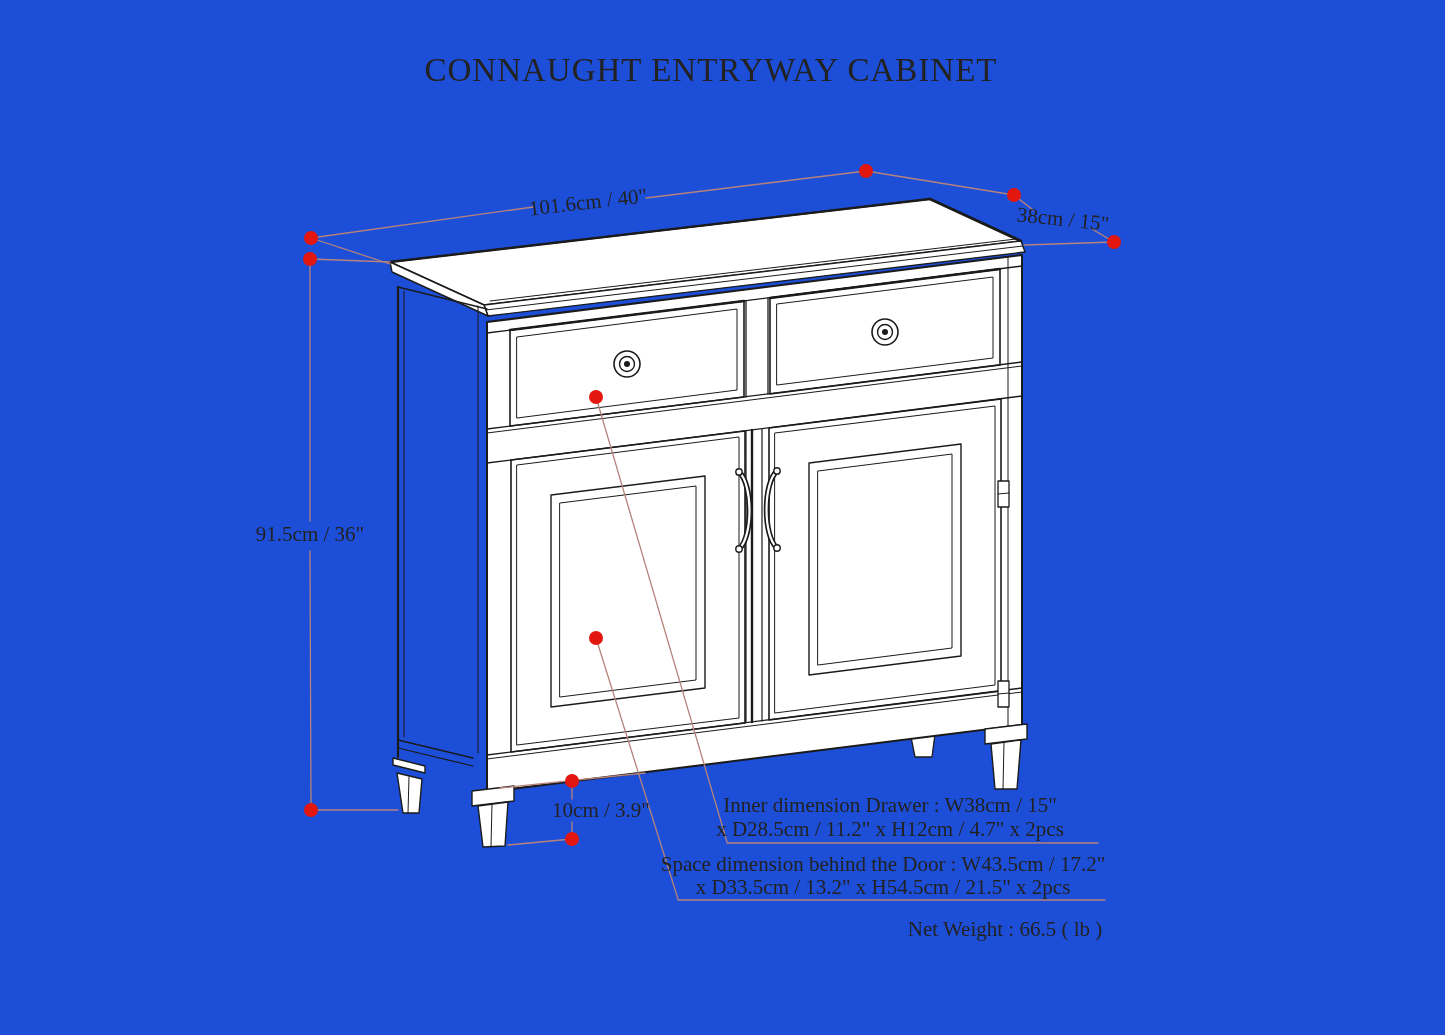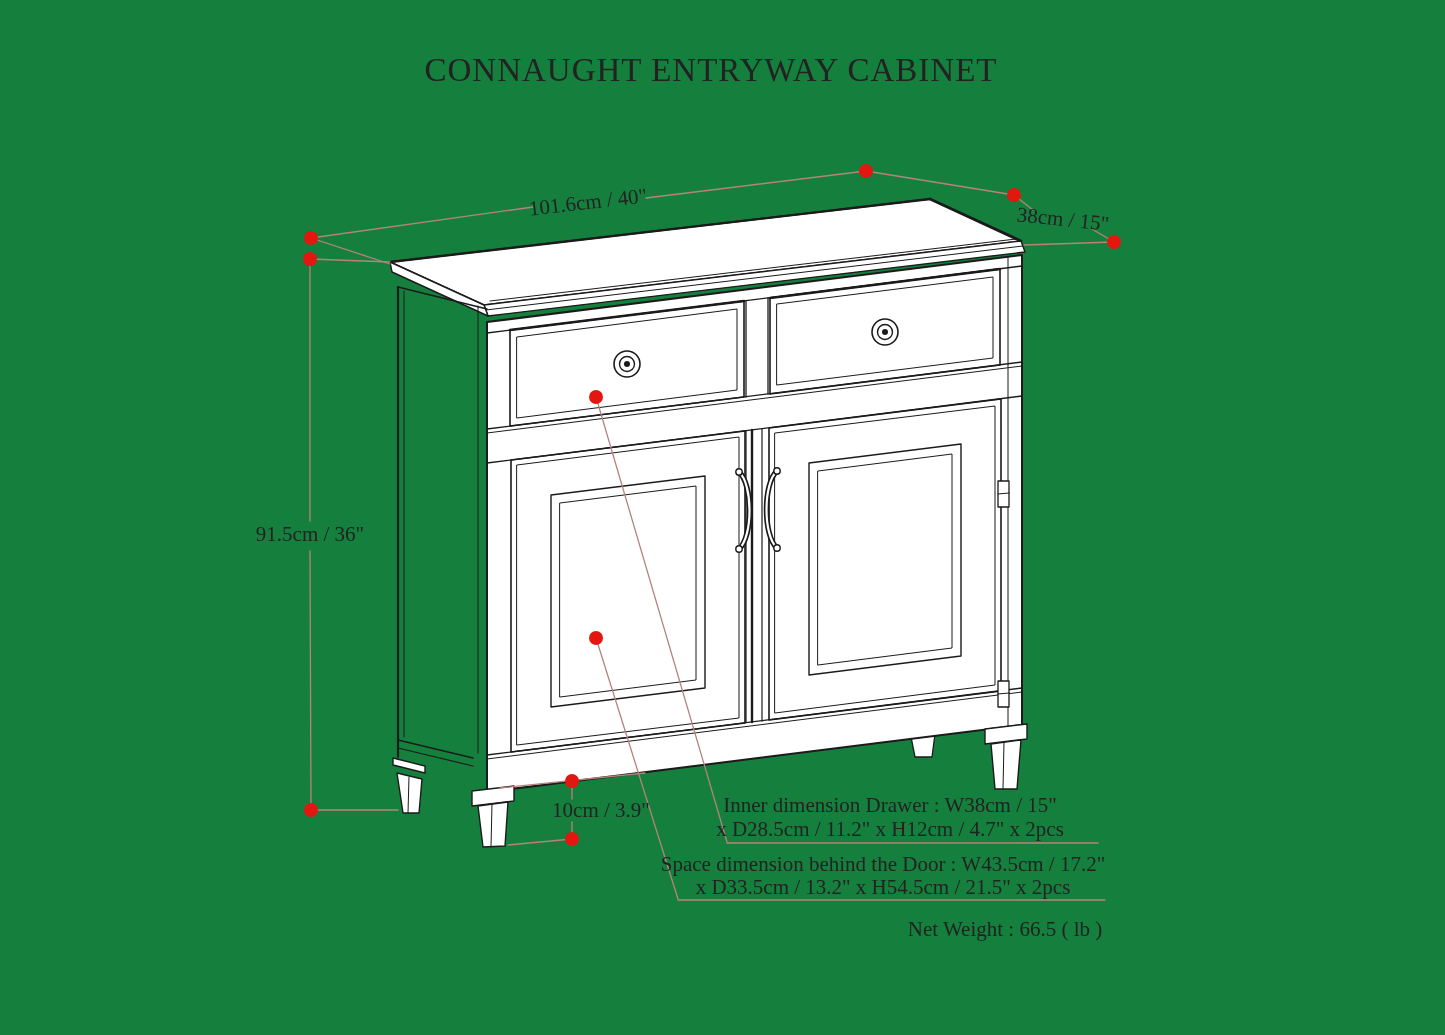--- a/index.html
+++ b/index.html
@@ -1,16 +1,16 @@
 <!DOCTYPE html>
 <html><head>
 <meta charset="utf-8">
 <style>
   html,body{margin:0;padding:0;background:#fff;}
-  .stage{position:relative;width:1445px;height:1035px;background:#15803d;overflow:hidden;
+  .stage{position:relative;width:1445px;height:1035px;background:#1d4ed8;overflow:hidden;
          font-family:"Liberation Serif", serif;}
   svg{position:absolute;left:0;top:0;}
   .ink{stroke:#1b1b1b;fill:none;stroke-linecap:round;stroke-linejoin:round;}
   .dim{fill:none;stroke-linecap:round;}
   .dim line{stroke-width:1.3;}
   text{fill:#222222;font-family:"Liberation Serif", serif;}
   .title-text{font-size:33px;letter-spacing:1px;}
   .label-text{font-size:21px;}
   .w1{stroke-width:1;} .w12{stroke-width:1.2;} .w13{stroke-width:1.3;} .w14{stroke-width:1.4;}
   .w16{stroke-width:1.6;} .w2{stroke-width:2;} .w22{stroke-width:2.2;} .w24{stroke-width:2.4;}

